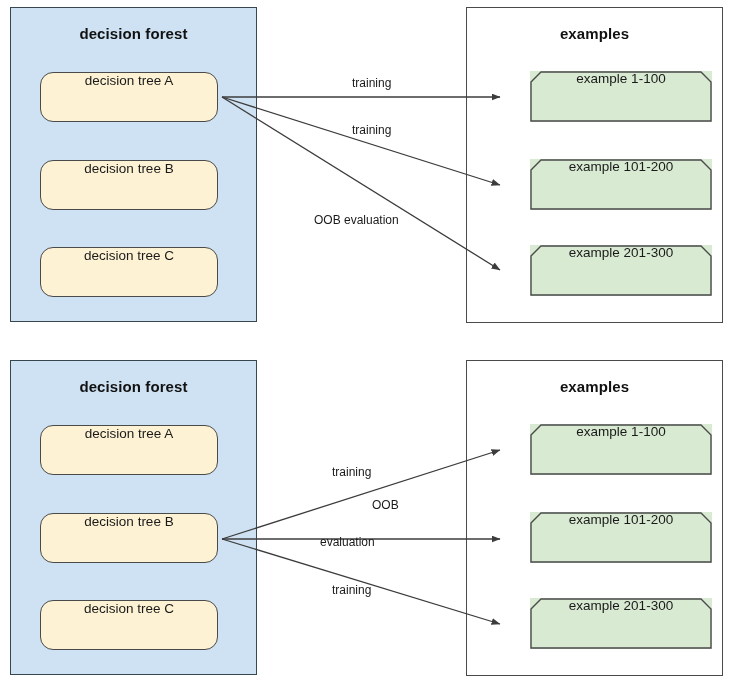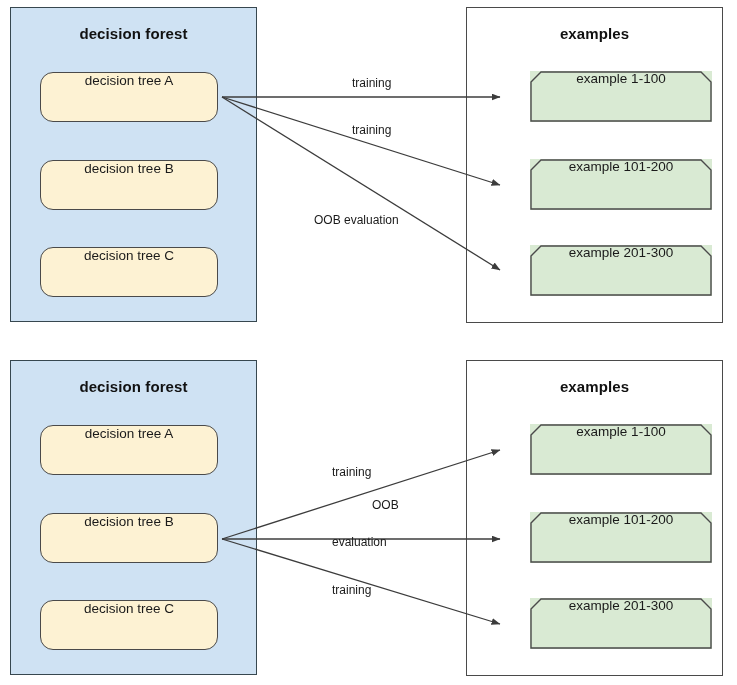--- a/index.html
+++ b/index.html
@@ -193,15 +193,15 @@
         <path d="M0,0 L9,3.5 L0,7 z" fill="#3c3c3c"></path>
       </marker>
     </defs>
     <path class="edge-line" d="M222,196 L500,107" marker-end="url(#ah-bot)"></path>
     <path class="edge-line" d="M222,196 L500,196" marker-end="url(#ah-bot)"></path>
     <path class="edge-line" d="M222,196 L500,281" marker-end="url(#ah-bot)"></path>
   </svg>
 
   <div class="edge-label" style="left:332px; top:122px;">training</div>
   <div class="edge-label" style="left:332px; top:155px;margin-left:40px;">OOB</div>
-  <div class="edge-label" style="left:332px; top:192px;">evaluation</div>
+  <div class="edge-label" style="left:320px; top:192px;">evaluation</div>
   <div class="edge-label" style="left:332px; top:240px;">training</div>
 </div>
 
 </body></html>

